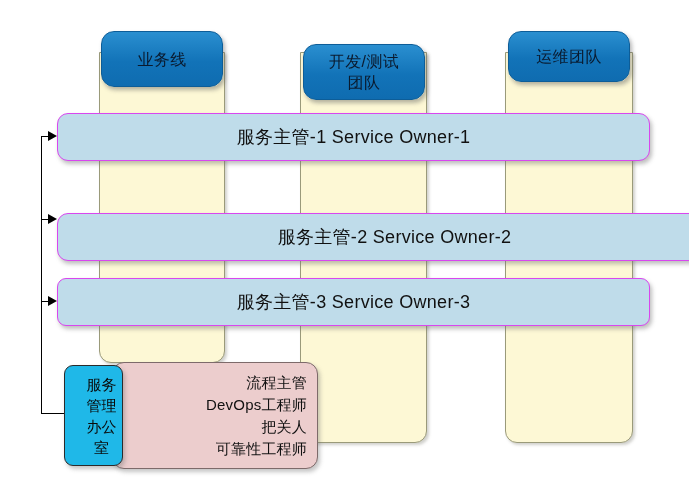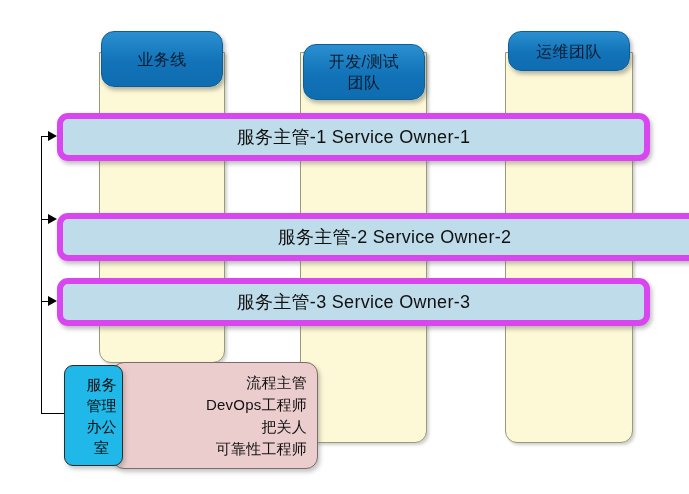--- a/index.html
+++ b/index.html
@@ -45,21 +45,21 @@
     font-size: 16px;
     line-height: 21px;
     letter-spacing: 0.4px;
     box-shadow: 2px 3px 4px rgba(90,90,90,0.45);
   }
 
   
   .service-bar {
     position: absolute;
     background: #bfdcea;
-    border: 6px solid #d946ef;
+    border: 1px solid #d946ef;
     border-radius: 11px;
     box-sizing: border-box;
     display: flex;
     align-items: center;
     justify-content: center;
     color: #111111;
     font-size: 18px;
     letter-spacing: 0.3px;
     box-shadow: 2px 3px 4px rgba(110,110,110,0.45);
   }
@@ -131,21 +131,21 @@
   <div class="column" style="left:300px; top:52px; width:127px; height:391px;"></div>
   <div class="column" style="left:505px; top:52px; width:128px; height:391px;"></div>
 
   <div class="team-header" style="left:101px; top:31px; width:122px; height:56px;">
     <span>业务线</span>
   </div>
   <div class="team-header" style="left:303px; top:44px; width:122px; height:56px; white-space:pre-line;">
     <span style="white-space:pre-line;">开发/测试
 团队</span>
   </div>
-  <div class="team-header" style="left:508px; top:31px; width:122px; height:40px;">
+  <div class="team-header" style="left:508px; top:31px; width:122px; height:51px;">
     <span>运维团队</span>
   </div>
 
   <div class="conn-v" style="left:41px; top:136px; height:278px;"></div>
 
   <div class="conn-h" style="left:41px; top:136px; width:12px;"></div>
   <div class="arrow-head" style="left:48px; top:131px;"></div>
 
   <div class="conn-h" style="left:41px; top:219px; width:12px;"></div>
   <div class="arrow-head" style="left:48px; top:214px;"></div>
@@ -154,21 +154,21 @@
   <div class="arrow-head" style="left:48px; top:296px;"></div>
 
   <div class="conn-h" style="left:41px; top:413px; width:23px;"></div>
 
   <div class="service-bar" style="left:57px; top:113px; width:593px; height:48px;">
     <span>服务主管-1 Service Owner-1</span>
   </div>
   <div class="service-bar" style="left:57px; top:213px; width:675px; height:48px;">
     <span>服务主管-2 Service Owner-2</span>
   </div>
-  <div class="service-bar" style="left:57px; top:278px; width:593px; height:48px;">
+  <div class="service-bar" style="left:57px; top:278px; width:593px; height:48px;border-radius:9px;">
     <span>服务主管-3 Service Owner-3</span>
   </div>
 
   <div class="role-box" style="left:64px; top:362px; width:206px; height:107px;margin-left:48px;">
     <div class="role-list">
       <div>流程主管</div>
       <div>DevOps工程师</div>
       <div>把关人</div>
       <div>可靠性工程师</div>
     </div>

